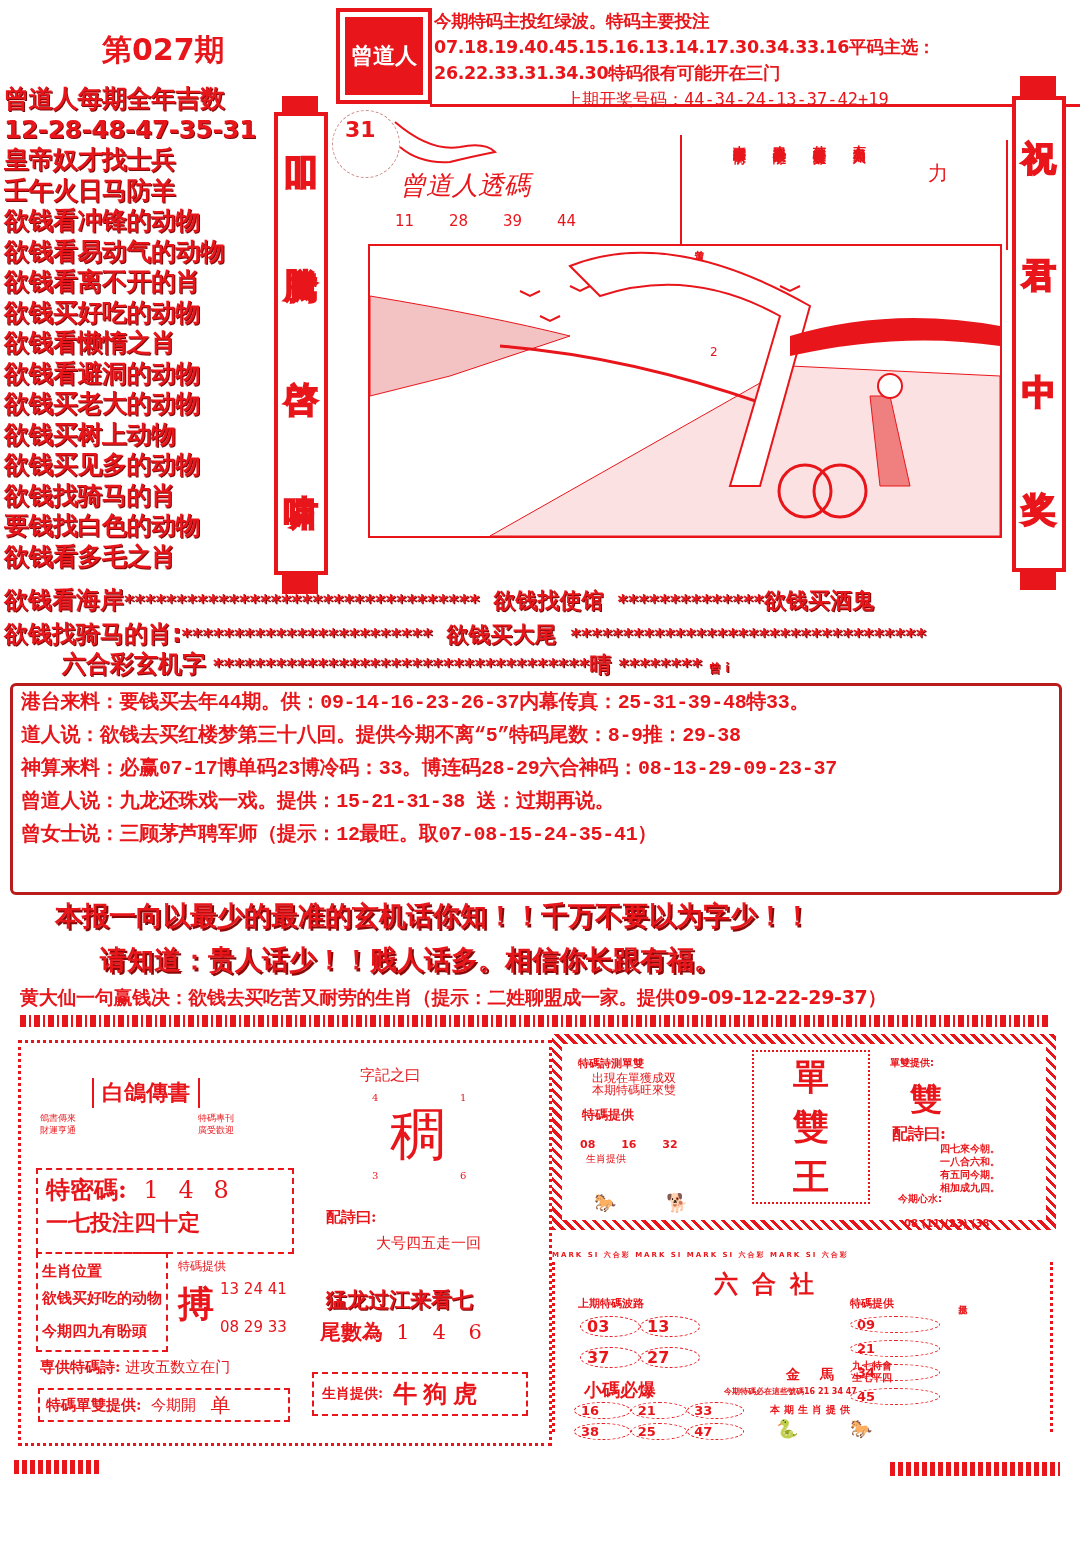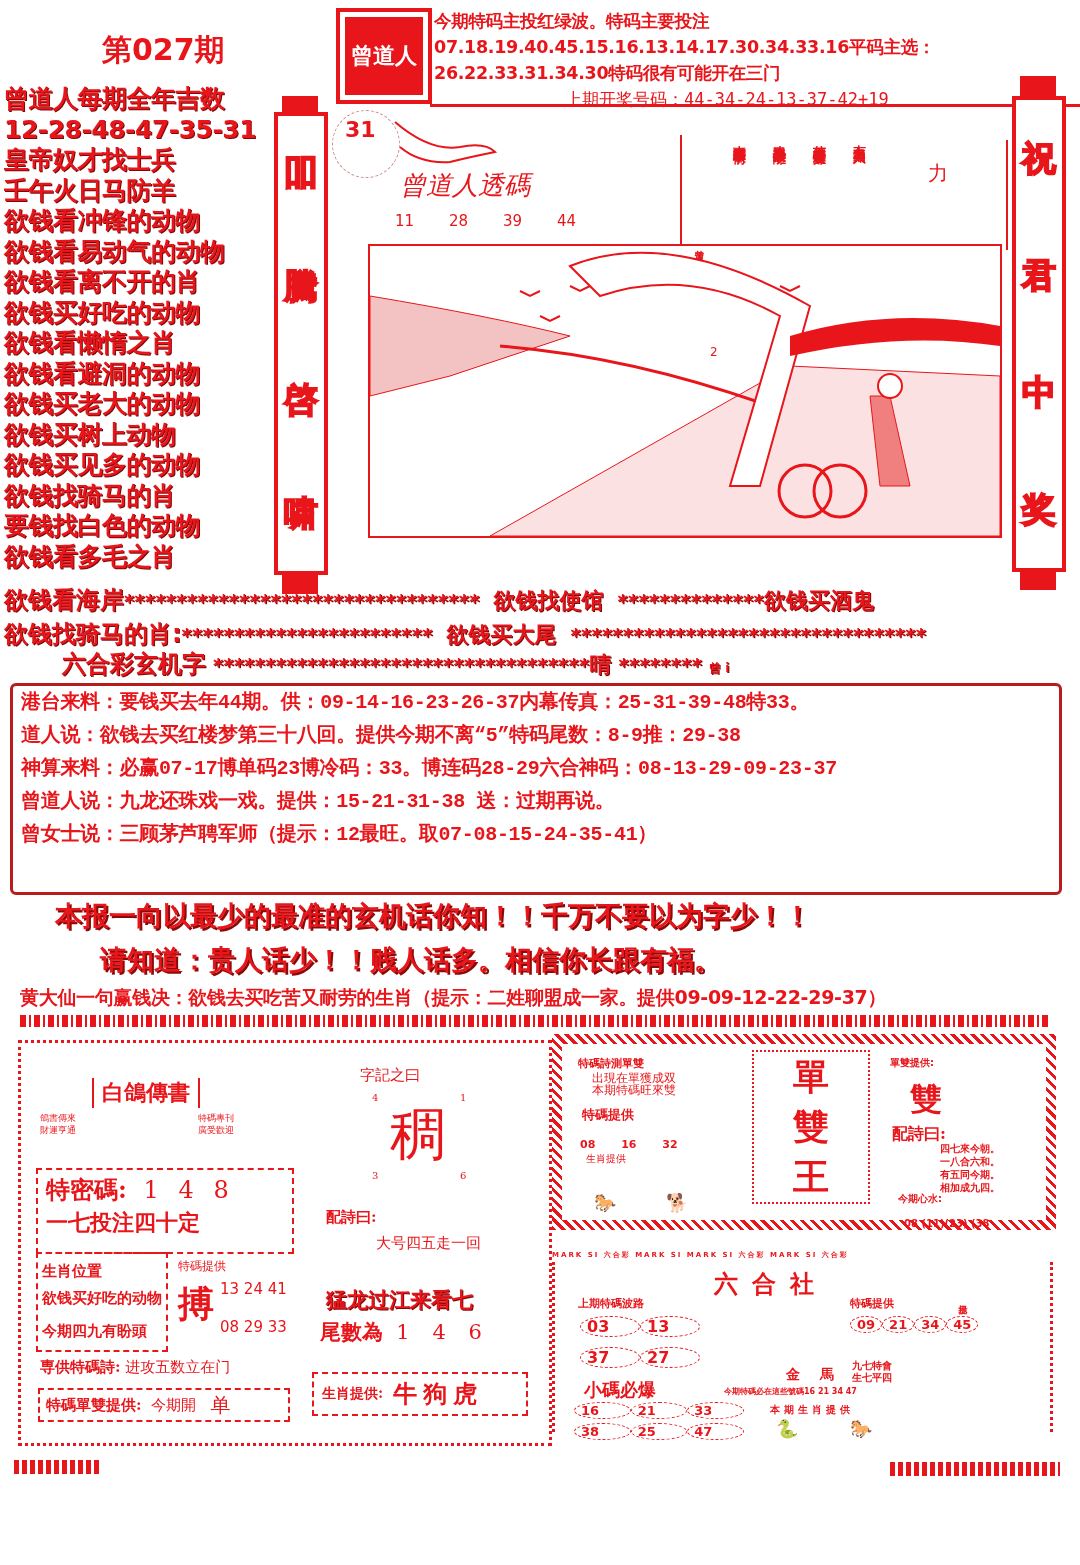--- a/index.html
+++ b/index.html
@@ -250,21 +250,21 @@
 <div class="abs" style="left:574px;top:1402px;width:170px;display:grid;grid-template-columns:1fr 1fr 1fr;row-gap:4px;">
   <span class="circ" style="font-size:13px;">16</span>
     <span class="circ" style="font-size:13px;">21</span>
     <span class="circ" style="font-size:13px;">33</span>
   <span class="circ" style="font-size:13px;">38</span>
     <span class="circ" style="font-size:13px;">25</span>
     <span class="circ" style="font-size:13px;">47</span>
 </div>
 <div class="abs bold" style="left:786px;top:1366px;font-size:14px;letter-spacing:20px;">金馬</div>
 <div class="abs bold" style="left:850px;top:1296px;font-size:11px;">特碼提供</div>
-<div class="abs" style="left:850px;top:1316px;width:90px;display:grid;grid-template-columns:1fr 1fr 1fr 1fr;row-gap:7px;">
+<div class="abs" style="left:850px;top:1316px;width:90px;display:grid;grid-template-columns:1fr;row-gap:7px;">
   <span class="circ" style="font-size:13px;">09</span>
     <span class="circ" style="font-size:13px;">21</span>
   <span class="circ" style="font-size:13px;">34</span>
     <span class="circ" style="font-size:13px;">45</span>
 </div>
 <div class="abs bold" style="left:852px;top:1360px;font-size:10px;line-height:12px;">
   <div>九七特會</div>
     <div>生七平四</div>
 </div>
 <div class="abs bold" style="left:724px;top:1386px;font-size:8px;white-space:nowrap;">今期特碼必在這些號碼16 21 34 47</div>

